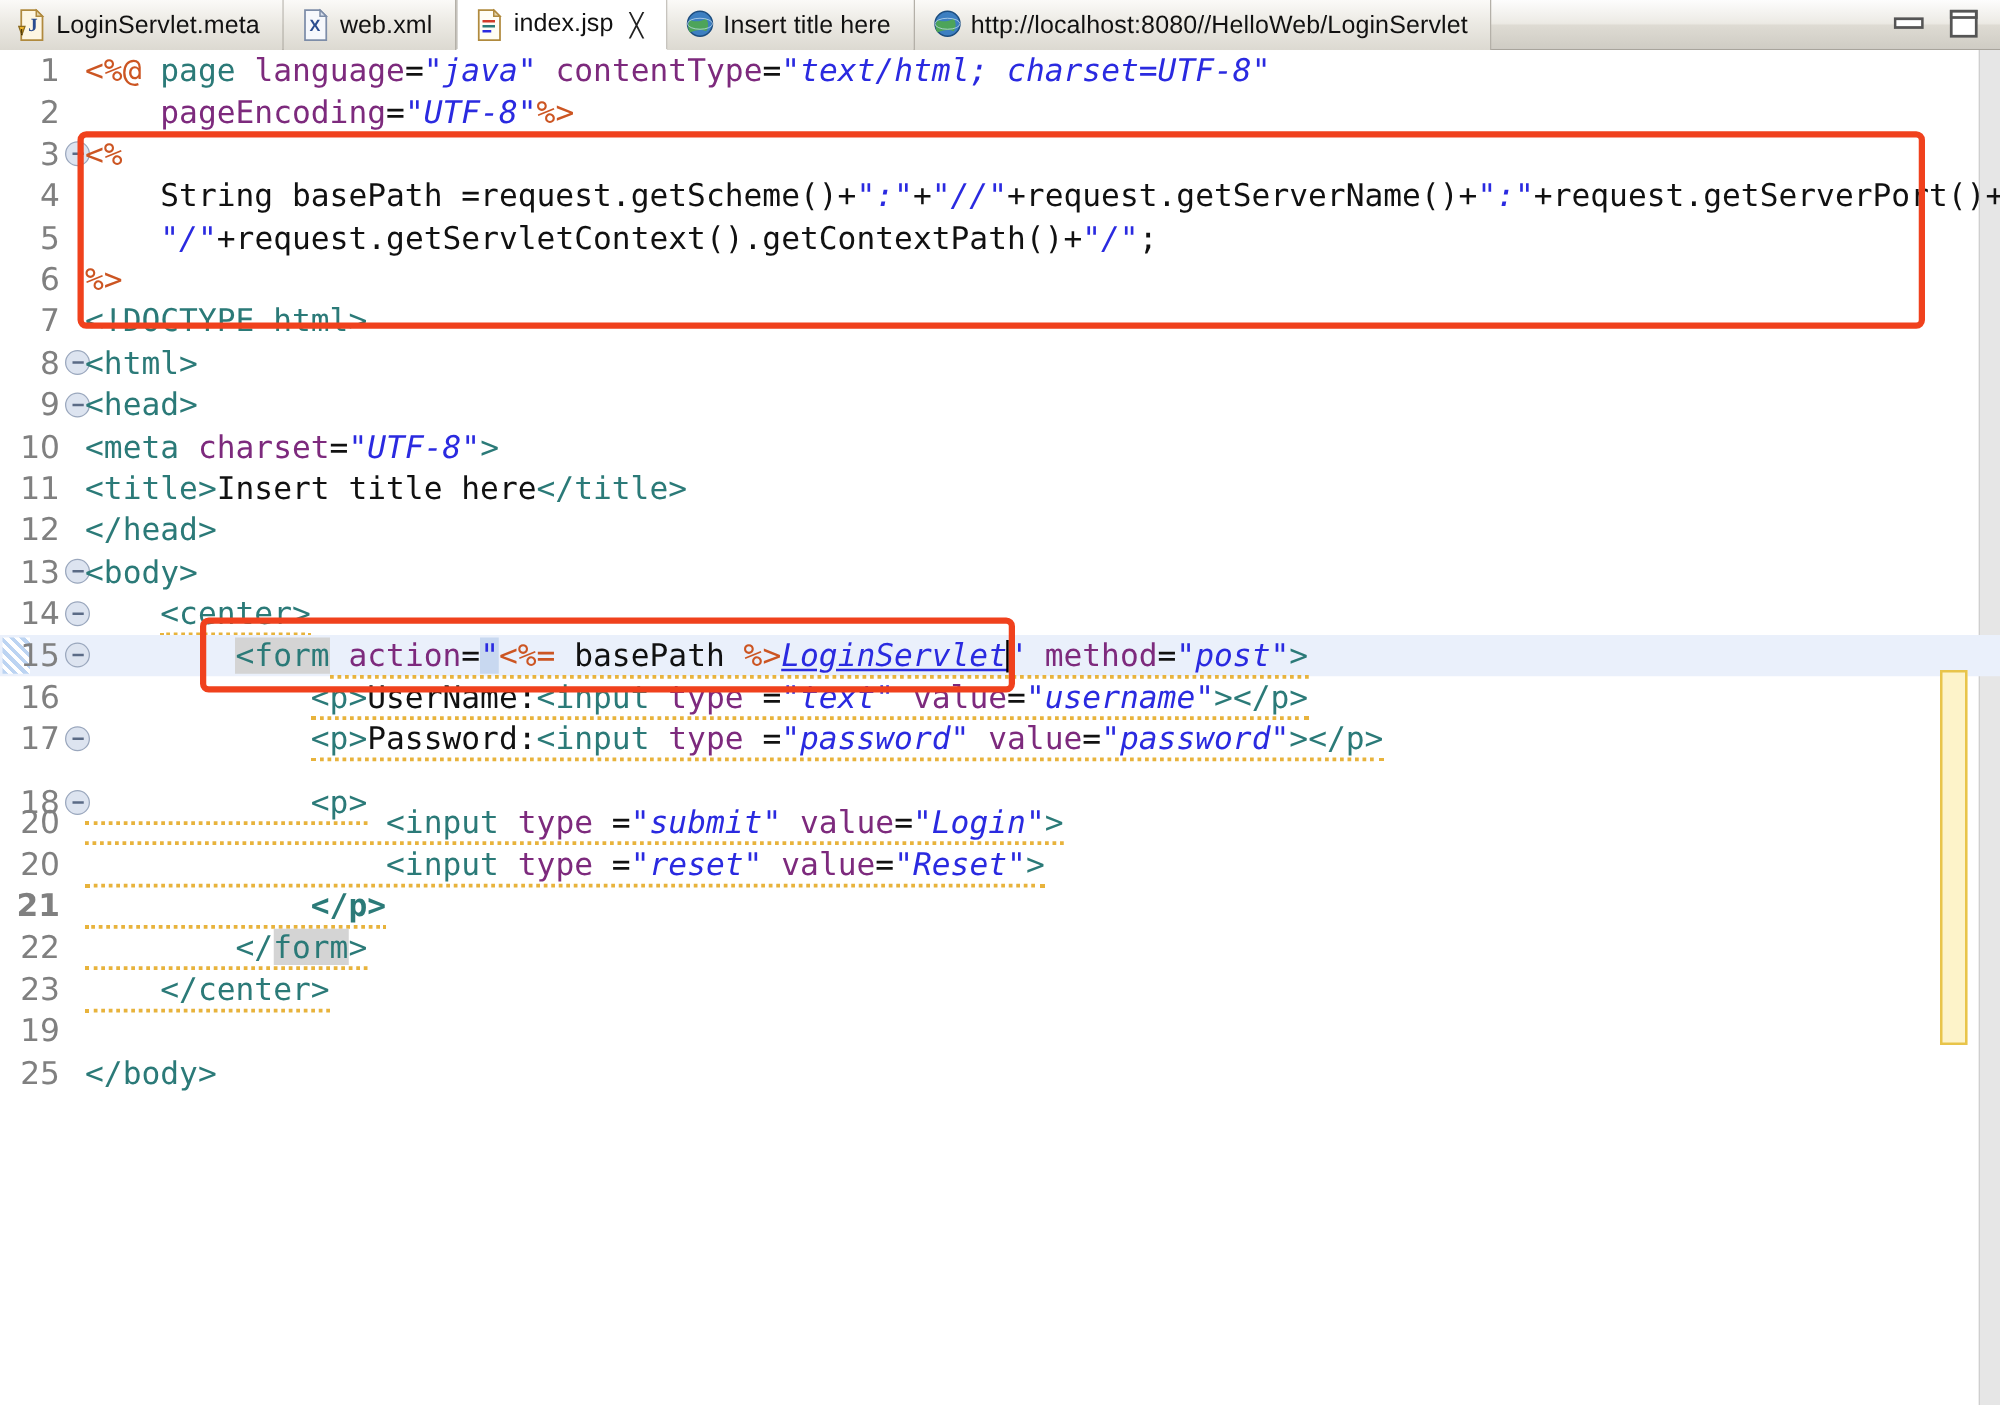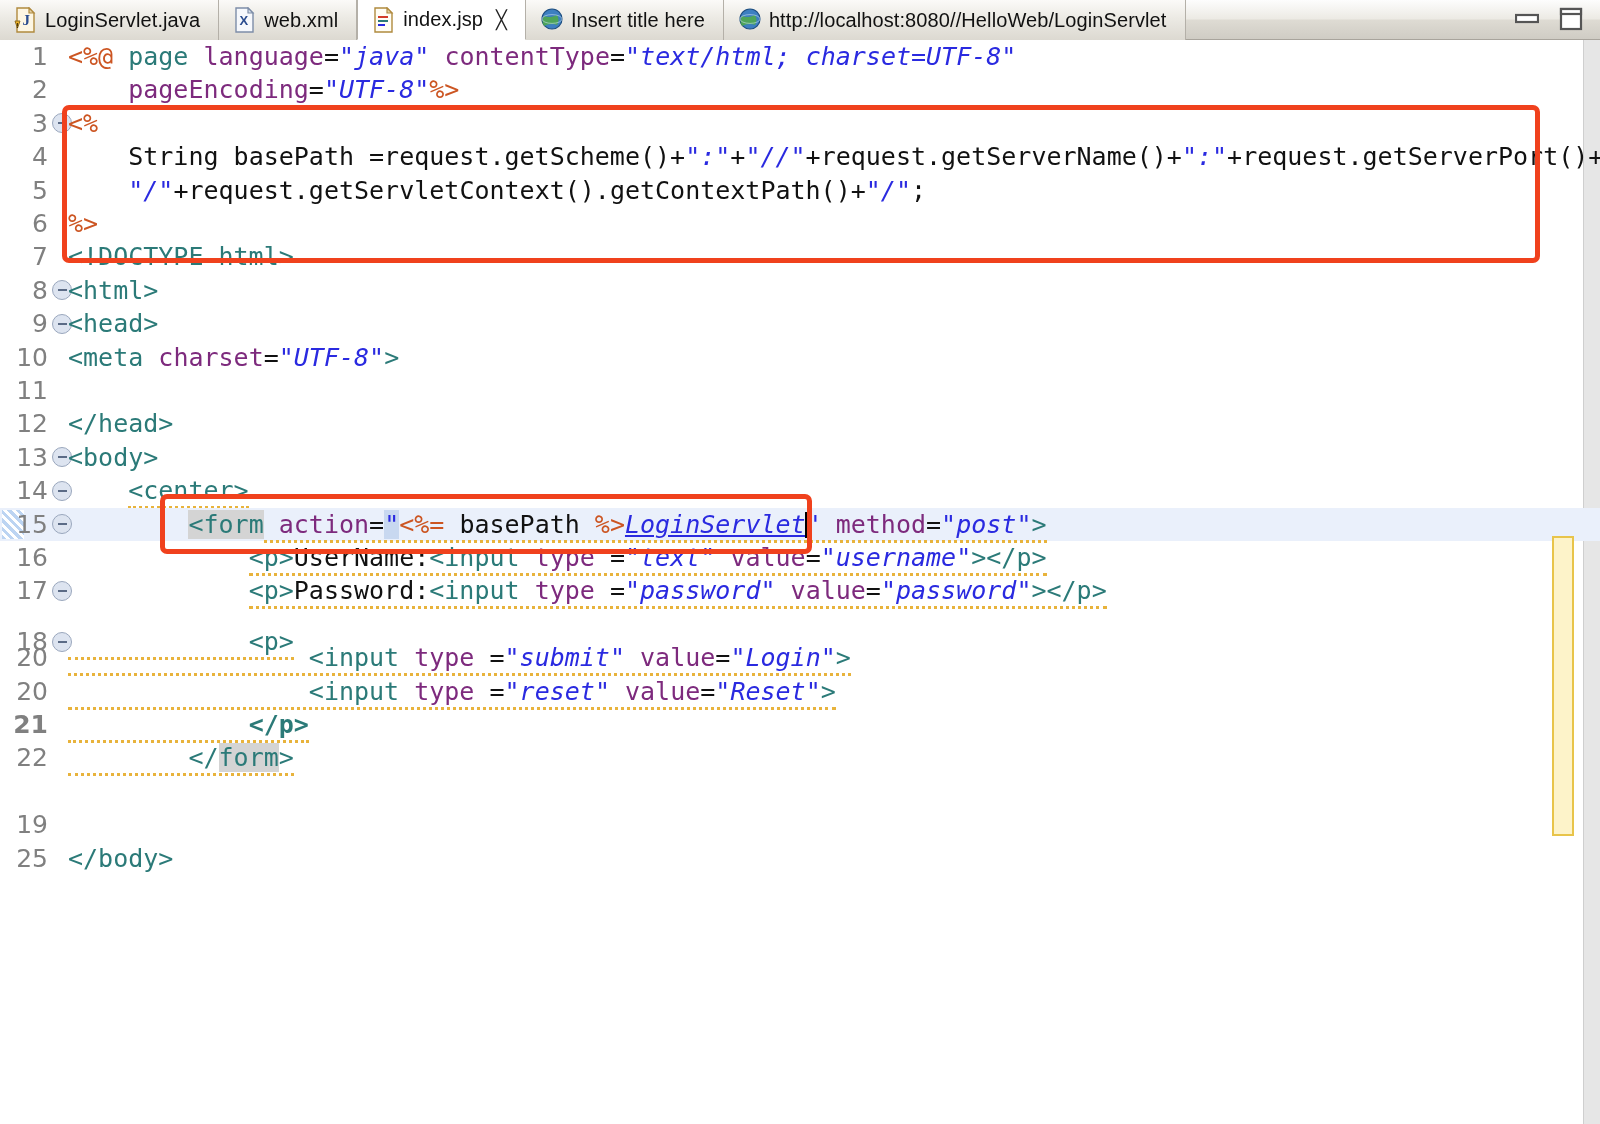--- a/index.html
+++ b/index.html
@@ -125,21 +125,21 @@
     <div class="tab">
       <span class="ic">
         <svg width="22" height="26" viewBox="0 0 22 26">
           <path d="M3 1h12l5 5v19H3z" fill="#fdf6e3" stroke="#b08a3e" stroke-width="1.4"></path>
           <path d="M15 1l5 5h-5z" fill="#e4d3a8" stroke="#b08a3e" stroke-width="1.2"></path>
           <text x="8.5" y="18" font-family="Liberation Serif, serif" font-size="15" fill="#2b4d8f" font-weight="bold">J</text>
           <path d="M1 14l5 0 -2.5 7z" fill="#f0b429" stroke="#8a6a1e" stroke-width="1"></path>
           <text x="2.3" y="21" font-size="7" fill="#3a2a00" font-weight="bold">!</text>
         </svg>
       </span>
-      <span class="tab-label">LoginServlet.java</span>
+      <span class="tab-label">LoginServlet.meta</span>
     </div>
 
     <div class="tab">
       <span class="ic">
         <svg width="22" height="26" viewBox="0 0 22 26">
           <path d="M3 1h12l5 5v19H3z" fill="#f6f8fc" stroke="#7d8da8" stroke-width="1.4"></path>
           <path d="M15 1l5 5h-5z" fill="#d7dfec" stroke="#7d8da8" stroke-width="1.2"></path>
           <text x="6.5" y="18" font-family="Liberation Sans, sans-serif" font-size="13" fill="#2b4d8f" font-weight="bold">X</text>
         </svg>
       </span>
@@ -252,20 +252,21 @@
         <span class="ltext"><span class="k-tag">&lt;head&gt;</span></span>
       </div>
 
       <div class="row" style="top:300.6px;position:absolute;width:100%;">
         <span class="lnum">10</span>
         <span class="ltext"><span class="k-tag">&lt;meta</span> <span class="k-attr">charset</span><span class="k-txt">=</span><span class="k-quote">"</span><span class="k-str">UTF-8</span><span class="k-quote">"</span><span class="k-tag">&gt;</span></span>
       </div>
 
       <div class="row" style="top:334px;position:absolute;width:100%;">
         <span class="lnum">11</span>
+        <span class="ltext"><span class="k-tag">&lt;title&gt;</span><span class="k-txt">Insert title here</span><span class="k-tag">&lt;/title&gt;</span></span>
       </div>
 
       <div class="row" style="top:367.4px;position:absolute;width:100%;">
         <span class="lnum">12</span>
         <span class="ltext"><span class="k-tag">&lt;/head&gt;</span></span>
       </div>
 
       <div class="row" style="top:400.8px;position:absolute;width:100%;">
         <span class="lnum">13</span>
         <span class="fold"></span>
@@ -322,20 +323,24 @@
       <div class="row" style="top:668px;position:absolute;width:100%;font-weight:bold;">
         <span class="lnum">21</span>
         <span class="ltext"><span class="dotted">            <span class="k-tag">&lt;/p&gt;</span></span></span>
       </div>
 
       <div class="row" style="top:701.4px;position:absolute;width:100%;">
         <span class="lnum">22</span>
         <span class="ltext"><span class="dotted">        <span class="k-tag">&lt;/</span><span class="k-tag hl">form</span><span class="k-tag">&gt;</span></span></span>
       </div>
 
+      <div class="row" style="top:734.8px;position:absolute;width:100%;">
+        <span class="lnum">23</span>
+        <span class="ltext"><span class="dotted">    <span class="k-tag">&lt;/center&gt;</span></span></span>
+      </div>
 
       <div class="row" style="top:768.2px;position:absolute;width:100%;">
         <span class="lnum">19</span>
         <span class="ltext"></span>
       </div>
 
       <div class="row" style="top:801.6px;position:absolute;width:100%;">
         <span class="lnum">25</span>
         <span class="ltext"><span class="k-tag">&lt;/body&gt;</span></span>
       </div>

